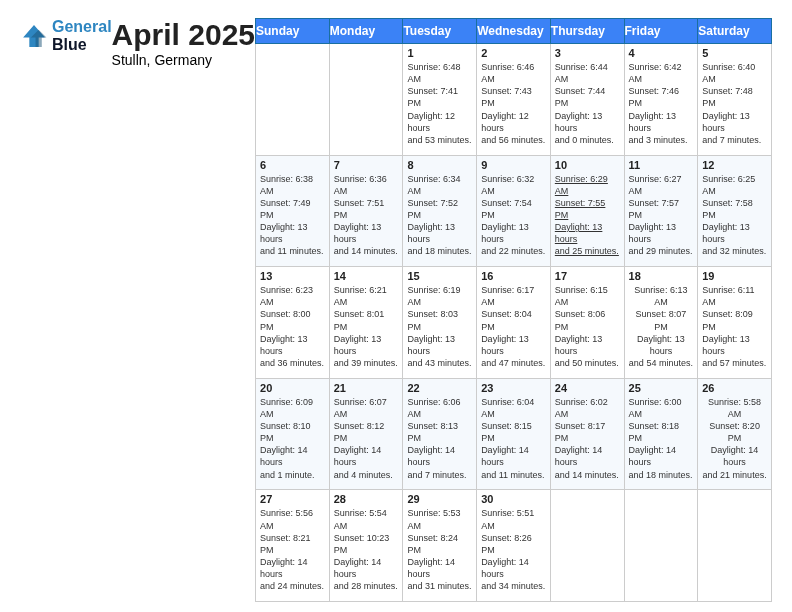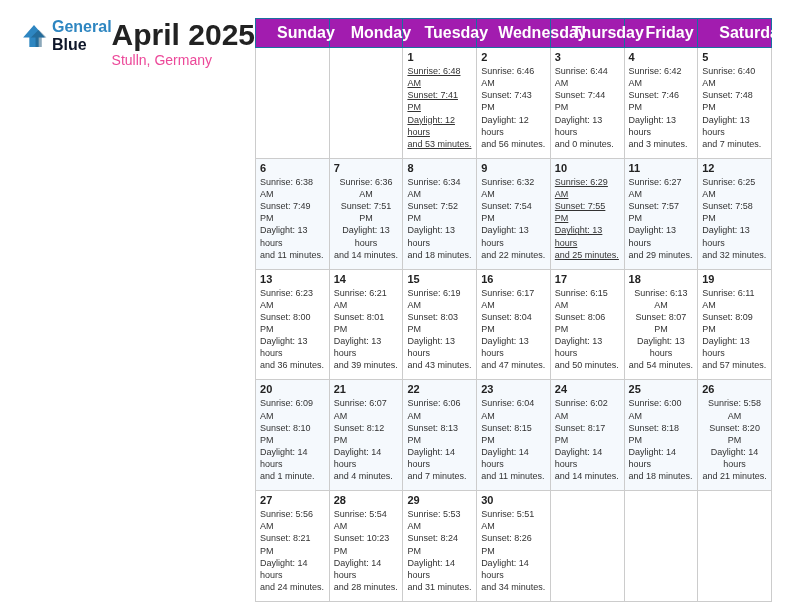--- a/index.html
+++ b/index.html
@@ -43,35 +43,35 @@
     }
     .title-block {
     }
     .title-block .month-year {
       font-size: 30px;
       font-weight: bold;
       color: #222;
     }
     .title-block .location {
       font-size: 14px;
-      color: #ec4899;
+      color: #000000;
     }
     .calendar {
       flex: 1;
       border: 1px solid #ccc;
       border-collapse: collapse;
       width: 100%;
       table-layout: fixed;
     }
     .calendar thead tr th {
-      background: #a21caf;
+      background: #3b82f6;
       color: #fff;
-      font-size: 16px;
+      font-size: 12px;
       font-weight: bold;
-      padding: 5px 21px;
+      padding: 5px 0;
       text-align: left;
       border: 1px solid #1a6fa0;
     }
     .calendar tbody tr td {
       vertical-align: top;
       border: 1px solid #ccc;
       padding: 3px 4px;
       font-size: 9.5px;
       color: #222;
       height: 82px;
@@ -128,21 +128,21 @@
           <th>Friday</th>
           <th>Saturday</th>
         </tr>
     </thead>
     <tbody id="calendar-body">
     <tr>
           <td class="empty-cell"></td>
           <td class="empty-cell"></td>
           <td>
             <div class="day-number">1</div>
-            <div class="day-info" style="white-space: pre-line; text-decoration: underline;">Sunrise: 6:48 AM
+            <div class="day-info" style="white-space: pre-line;">Sunrise: 6:48 AM
 Sunset: 7:41 PM
 Daylight: 12 hours
 and 53 minutes.</div>
           </td>
           <td>
             <div class="day-number">2</div>
             <div class="day-info" style="white-space: pre-line;">Sunrise: 6:46 AM
 Sunset: 7:43 PM
 Daylight: 12 hours
 and 56 minutes.</div>
@@ -172,21 +172,21 @@
         <tr>
           <td>
             <div class="day-number">6</div>
             <div class="day-info" style="white-space: pre-line;">Sunrise: 6:38 AM
 Sunset: 7:49 PM
 Daylight: 13 hours
 and 11 minutes.</div>
           </td>
           <td>
             <div class="day-number">7</div>
-            <div class="day-info" style="white-space: pre-line; text-align: center;">Sunrise: 6:36 AM
+            <div class="day-info" style="white-space: pre-line;">Sunrise: 6:36 AM
 Sunset: 7:51 PM
 Daylight: 13 hours
 and 14 minutes.</div>
           </td>
           <td>
             <div class="day-number">8</div>
             <div class="day-info" style="white-space: pre-line;">Sunrise: 6:34 AM
 Sunset: 7:52 PM
 Daylight: 13 hours
 and 18 minutes.</div>

